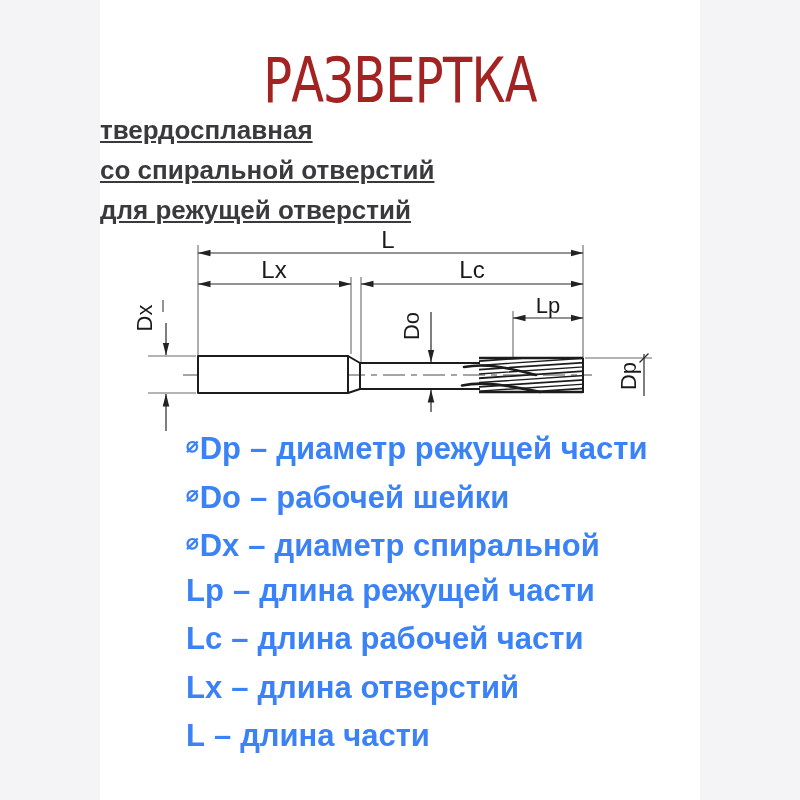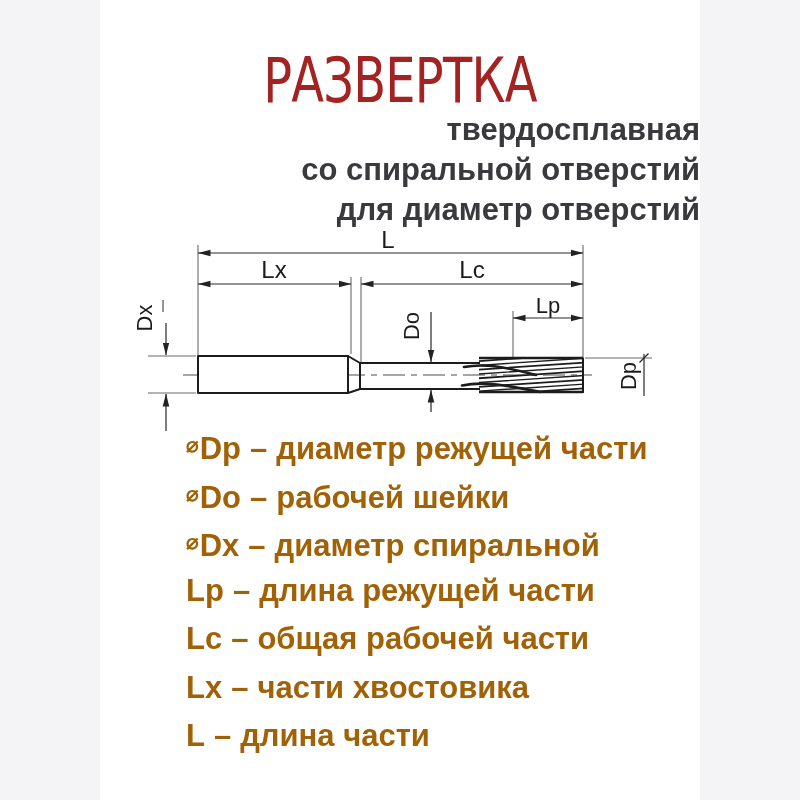--- a/index.html
+++ b/index.html
@@ -13,54 +13,54 @@
   .content{position:absolute;left:100px;top:0;width:600px;height:800px;background:#ffffff;}
 
   .title{
     position:absolute;top:46px;left:0;width:600px;height:70px;line-height:70px;
     text-align:center;color:#a32323;
     font-family:"DejaVu Sans",sans-serif;font-weight:normal;font-size:63px;
   }
   .title .t-inner{display:inline-block;transform:scaleX(0.76);transform-origin:center;letter-spacing:-1px;white-space:nowrap;}
 
   .subtitle{
-    position:absolute;top:110px;left:0;width:600px;text-align:right;
-    font-weight:700;font-size:31px;line-height:40px;color:#3a3a3e;
+    position:absolute;top:110px;left:0;width:600px;text-align:left;
+    font-weight:700;font-size:26px;line-height:40px;color:#3a3a3e;text-decoration:underline;
   }
 
   .drawing{position:absolute;left:0;top:228px;width:600px;height:205px;}
   .drawing text{
     font-family:"Liberation Sans",sans-serif;font-size:24px;font-weight:400;fill:#1a1a1a;
   }
   .drawing text.dlab{font-size:22px;}
 
   .legend{
     position:absolute;left:86px;top:421px;width:514px;
-    color:#a16207;font-weight:700;font-size:31px;
+    color:#3b82f6;font-weight:700;font-size:31px;
   }
   .legend-row{height:48.5px;line-height:48.5px;white-space:nowrap;}
   .legend-row .dia{font-size:21px;vertical-align:7px;margin-right:1px;}
   .legend-row .sep{margin:0 9px;}
 </style>
 </head>
 <body>
 
 <div class="strip left"></div>
 <div class="strip right"></div>
 
 <div class="content">
 
   <div class="title">
     <span class="t-inner">РАЗВЕРТКА</span>
   </div>
 
   <div class="subtitle">
     <div>твердосплавная</div>
     <div>со спиральной отверстий</div>
-    <div>для диаметр отверстий</div>
+    <div>для режущей отверстий</div>
   </div>
 
   <svg class="drawing" viewBox="0 0 600 205" xmlns="http://www.w3.org/2000/svg">
     <defs>
       <marker id="arr" viewBox="0 0 13 8" refX="12.5" refY="4" markerWidth="13" markerHeight="8" orient="auto-start-reverse" markerUnits="userSpaceOnUse">
         <path d="M12.8,4 L0,0.7 L0,7.3 Z" fill="#222222"></path>
       </marker>
       <clipPath id="fluteClip">
           <rect x="379" y="129" width="105" height="36"></rect>
         </clipPath>
@@ -144,23 +144,23 @@
     <div class="legend-row">
       <span class="dia">⌀</span><span class="sym">Do</span><span class="sep">–</span><span class="desc">рабочей шейки</span>
     </div>
     <div class="legend-row">
       <span class="dia">⌀</span><span class="sym">Dx</span><span class="sep">–</span><span class="desc">диаметр спиральной</span>
     </div>
     <div class="legend-row">
       <span class="sym">Lp</span><span class="sep">–</span><span class="desc">длина режущей части</span>
     </div>
     <div class="legend-row">
-      <span class="sym">Lc</span><span class="sep">–</span><span class="desc">общая рабочей части</span>
+      <span class="sym">Lc</span><span class="sep">–</span><span class="desc">длина рабочей части</span>
     </div>
     <div class="legend-row">
-      <span class="sym">Lx</span><span class="sep">–</span><span class="desc">части хвостовика</span>
+      <span class="sym">Lx</span><span class="sep">–</span><span class="desc">длина отверстий</span>
     </div>
     <div class="legend-row">
       <span class="sym">L</span><span class="sep">–</span><span class="desc">длина части</span>
     </div>
   </div>
 
 </div>
 
 </body></html>

